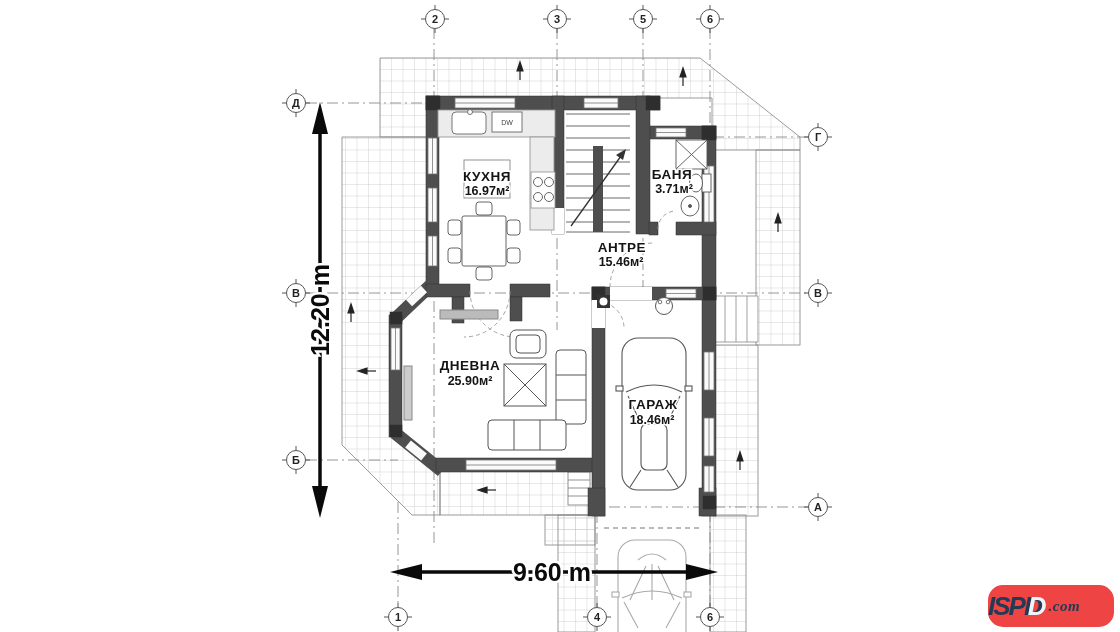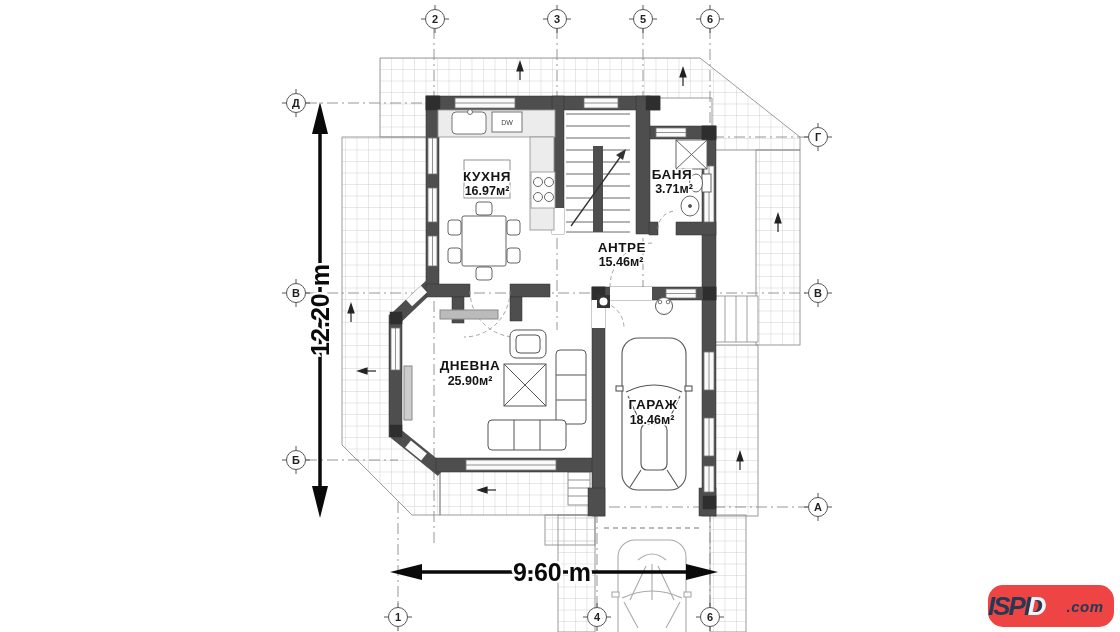--- a/index.html
+++ b/index.html
@@ -12,21 +12,21 @@
   .room-area{font-size:12.5px;font-weight:bold;fill:#141414;
              paint-order:stroke;stroke:#ffffff;stroke-width:3px;text-anchor:middle;}
   .dim-text{font-size:25px;font-weight:bold;fill:#0a0a0a;
             paint-order:stroke;stroke:#ffffff;stroke-width:5px;text-anchor:middle;}
   .axis-text{font-size:11px;font-weight:bold;fill:#222;text-anchor:middle;}
   .tiny-text{font-size:7px;fill:#444;text-anchor:middle;}
   .logo{position:absolute;left:988px;top:585px;width:126px;height:42px;background:#ef4444;
         display:flex;align-items:center;justify-content:flex-start;font-style:italic;font-weight:bold;border-radius:15px;}
   .logo .lb{color:#233a54;font-size:26px;letter-spacing:-2px;line-height:1;}
   .logo .ls{color:#e9f7fd;font-size:26px;margin-left:-13px;line-height:1;}
-  .logo .lc{color:#233a54;font-size:15px;margin-left:20px;letter-spacing:.5px;line-height:1;}
+  .logo .lc{color:#233a54;font-size:15px;margin-left:2px;letter-spacing:.5px;line-height:1;font-family:Liberation Serif, serif;}
 </style>
 </head>
 <body>
 
 <div id="page">
 <svg id="plan-svg" width="1120" height="632" viewBox="0 0 1120 632">
   <defs>
     <pattern id="grid" width="11.5" height="11.5" patternUnits="userSpaceOnUse">
       <path d="M11.5 0 H0 V11.5" fill="none" stroke="#bdbdbd" stroke-width="0.7"></path>
     </pattern>

